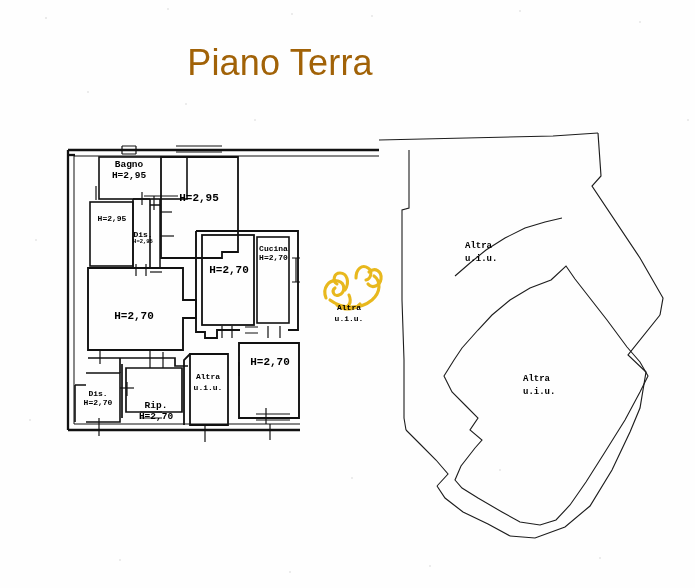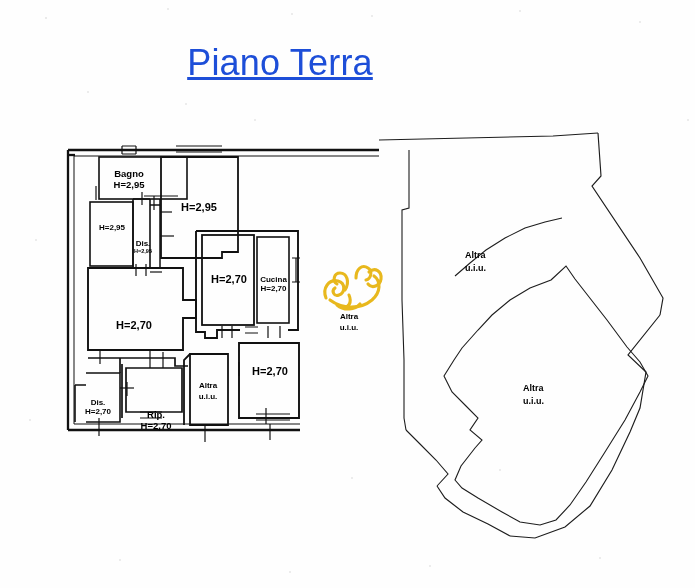--- a/index.html
+++ b/index.html
@@ -21,39 +21,37 @@
     background: #fefefe;
   }
   #plan-title {
     position: absolute;
     left: 0;
     top: 42px;
     width: 560px;
     text-align: center;
     font-size: 36px;
     font-family: "Liberation Sans", sans-serif;
-    color: #1d4ed8;
+    color: #a16207;
     letter-spacing: 0.2px;
     font-weight: 400;
-    text-decoration: underline;
   }
   .plan-svg {
     position: absolute;
     left: 0;
     top: 0;
   }
   .room-label {
     position: absolute;
     color: #000000;
-    font-family: Liberation Sans, sans-serif;
+    font-family: Liberation Mono, monospace;
     text-align: center;
     line-height: 1.15;
     white-space: nowrap;
     pointer-events: none;
-    margin-top: 9px;
   }
   .lbl-big   { font-size: 11px; font-weight: 600; }
   .lbl-med   { font-size: 9.5px; font-weight: 600; }
   .lbl-small { font-size: 8px;  font-weight: 600; }
   .lbl-tiny  { font-size: 5.5px; font-weight: 600; }
   .lbl-altra { font-size: 8px; font-weight: 600; line-height: 1.35; }
   .lbl-altra-r { font-size: 9px; font-weight: 600; line-height: 1.45; }
 </style>
 </head>
 <body>
@@ -265,21 +263,21 @@
 
   <div class="room-label lbl-tiny" style="left:131px; top:230px; width:24px; font-size:8px;">
     <div>Dis.</div>
     <div class="lbl-tiny">H=2,95</div>
   </div>
 
   <div class="room-label lbl-big" style="left:205px; top:264px; width:48px;">
     <div>H=2,70</div>
   </div>
 
-  <div class="room-label lbl-small" style="left:257px; top:266px; width:33px;">
+  <div class="room-label lbl-small" style="left:257px; top:244px; width:33px;">
     <div>Cucina</div>
     <div>H=2,70</div>
   </div>
 
   <div class="room-label lbl-big" style="left:98px; top:310px; width:72px;">
     <div>H=2,70</div>
   </div>
 
   <div class="room-label lbl-big" style="left:245px; top:356px; width:50px;">
     <div>H=2,70</div>

